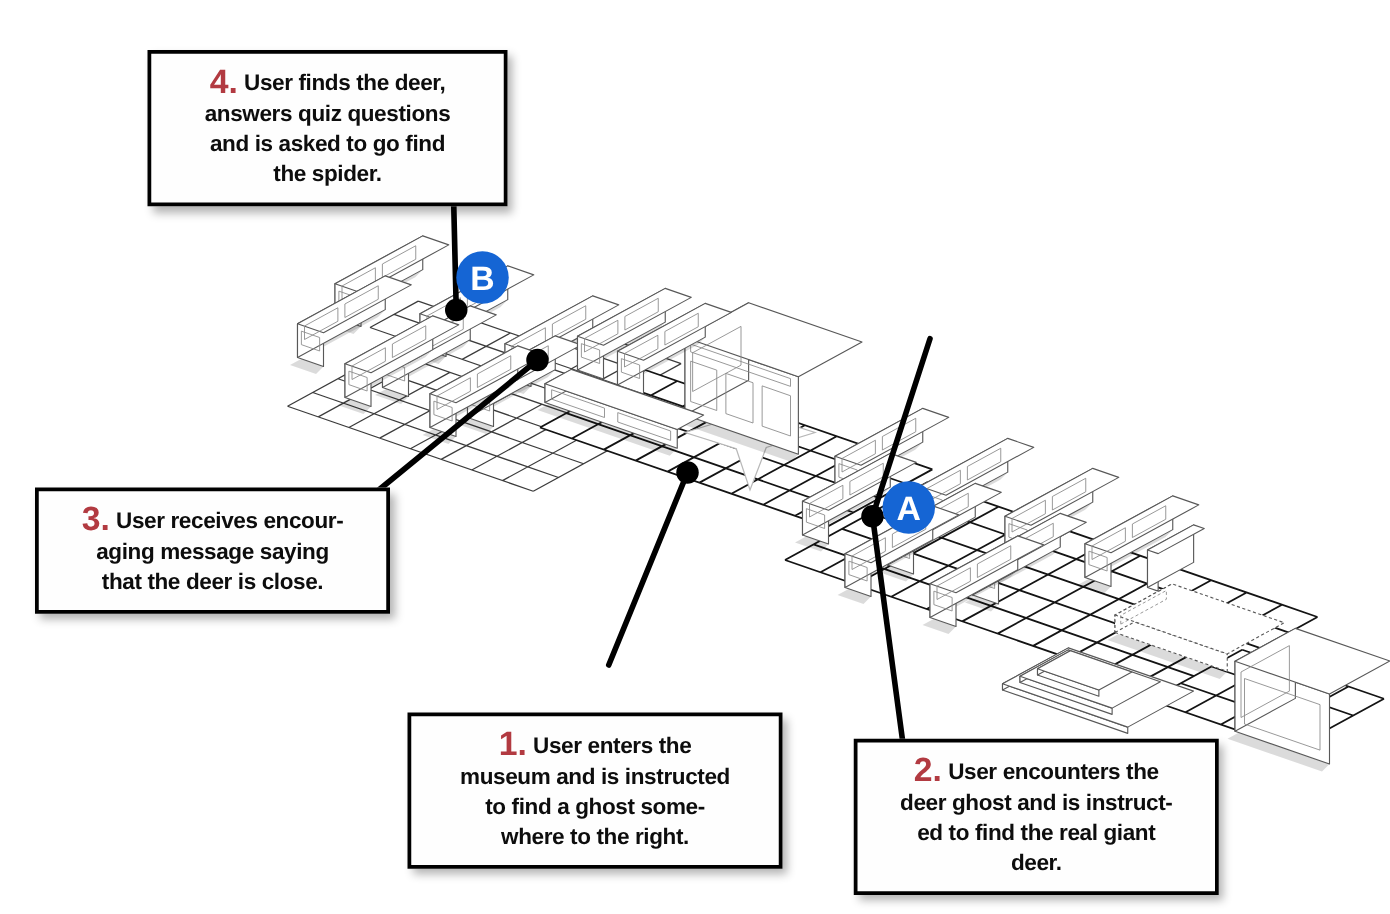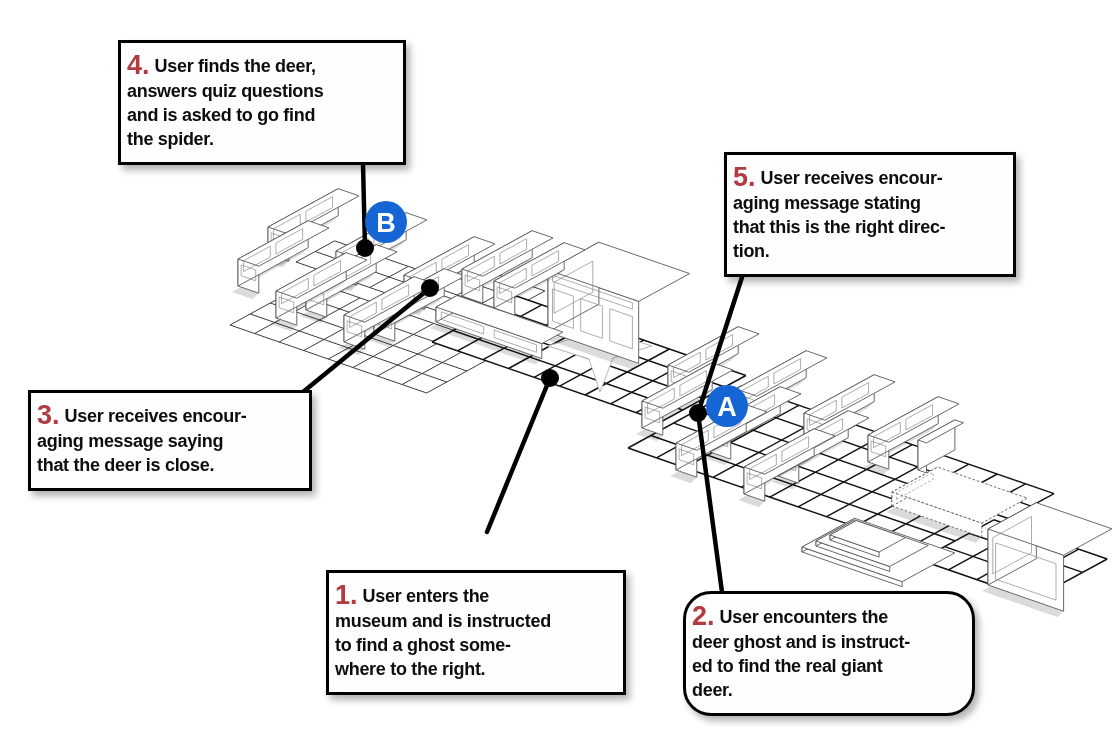--- a/index.html
+++ b/index.html
@@ -10,21 +10,21 @@
   .gu{fill:#ffffff;stroke:none;}
   .g1{stroke:#3c3c3c;stroke-width:1;fill:none;}
   .g2{stroke:#141414;stroke-width:1.45;fill:none;}
   .case polygon{fill:#ffffff;stroke:#585858;stroke-width:.9;stroke-linejoin:round;}
   .case .pane{fill:none;stroke:#8a8a8a;stroke-width:.7;}
   .case .shad{fill:rgba(0,0,0,.14);stroke:none;}
   .dotted polygon{stroke-dasharray:2.5 2;}
   .star{fill:#ffffff;stroke:#b8b8b8;stroke-width:1;}
   
   .callout{position:absolute;box-sizing:border-box;background:#fefefe;border:3px solid #000;
-           box-shadow:4px 5px 7px rgba(0,0,0,.30);padding:9px 6px 11px;
+           box-shadow:4px 5px 7px rgba(0,0,0,.30);padding:9px 6px 11px;text-align:center;
            font-weight:bold;font-size:18px;line-height:24px;letter-spacing:-0.3px;color:#0d0d0d;}
   .callout .txt{white-space:pre-line;}
   .callout .num{font-size:27px;letter-spacing:0;margin-right:5px;vertical-align:-2px;line-height:1;}
   #c1{left:326px;top:530px;width:300px;}
   #c2{left:683px;top:591px;width:292px;}
   #c3{left:28px;top:390px;width:284px;}
   #c4{left:118px;top:40px;width:288px;}
   #c5{left:724px;top:152px;width:292px;}
 </style>
 </head>
@@ -300,32 +300,28 @@
         <circle cx="386" cy="222" r="21" fill="#1565d4"></circle>
         <text x="386" y="222" text-anchor="middle" dominant-baseline="central" dy="1" font-family="&quot;Liberation Sans&quot;, sans-serif" font-size="27" font-weight="bold" fill="#ffffff">B</text>
       </g>
     </svg>
 
   <div class="callout" id="c4" style="border-color: rgb(0, 0, 0); background: rgb(254, 254, 254);"><span class="num" style="color: rgb(178, 58, 65);">4.</span><span class="txt">User finds the deer,
 answers quiz questions
 and is asked to go find
 the spider.</span></div>
 
-  <div class="callout" id="c5" style="border-color: rgb(0, 0, 0); background: rgb(254, 254, 254);"><span class="num" style="color: rgb(178, 58, 65);">5.</span><span class="txt">User receives encour-
-aging message stating
-that this is the right direc-
-tion.</span></div>
 
   <div class="callout" id="c3" style="border-color: rgb(0, 0, 0); background: rgb(254, 254, 254);"><span class="num" style="color: rgb(178, 58, 65);">3.</span><span class="txt">User receives encour-
 aging message saying
 that the deer is close.</span></div>
 
   <div class="callout" id="c1" style="border-color: rgb(0, 0, 0); background: rgb(254, 254, 254); margin-top: 40px;"><span class="num" style="color: rgb(178, 58, 65);">1.</span><span class="txt">User enters the
 museum and is instructed
 to find a ghost some-
 where to the right.</span></div>
 
-  <div class="callout" id="c2" style="border-color: rgb(0, 0, 0); background: rgb(254, 254, 254); border-radius: 28px;"><span class="num" style="color: rgb(178, 58, 65);">2.</span><span class="txt">User encounters the
+  <div class="callout" id="c2" style="border-color: rgb(0, 0, 0); background: rgb(254, 254, 254);"><span class="num" style="color: rgb(178, 58, 65);">2.</span><span class="txt">User encounters the
 deer ghost and is instruct-
 ed to find the real giant
 deer.</span></div>
 
 </div>
 
 </body></html>

